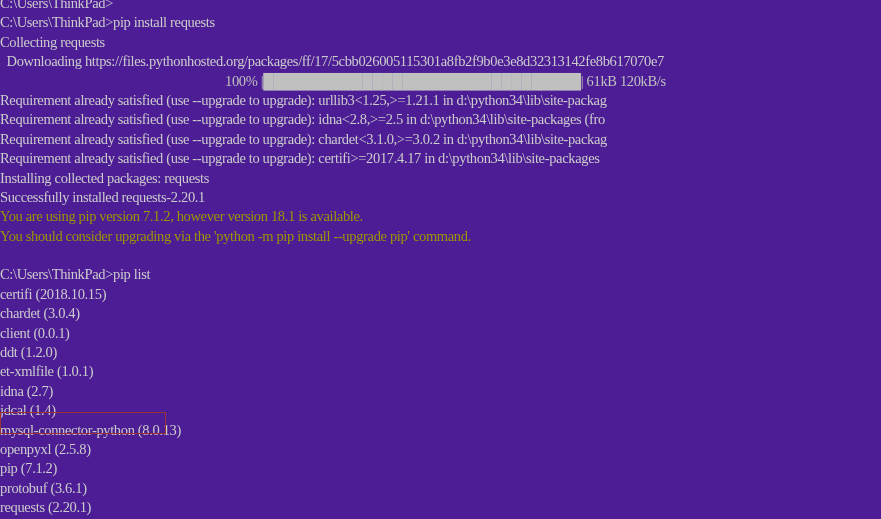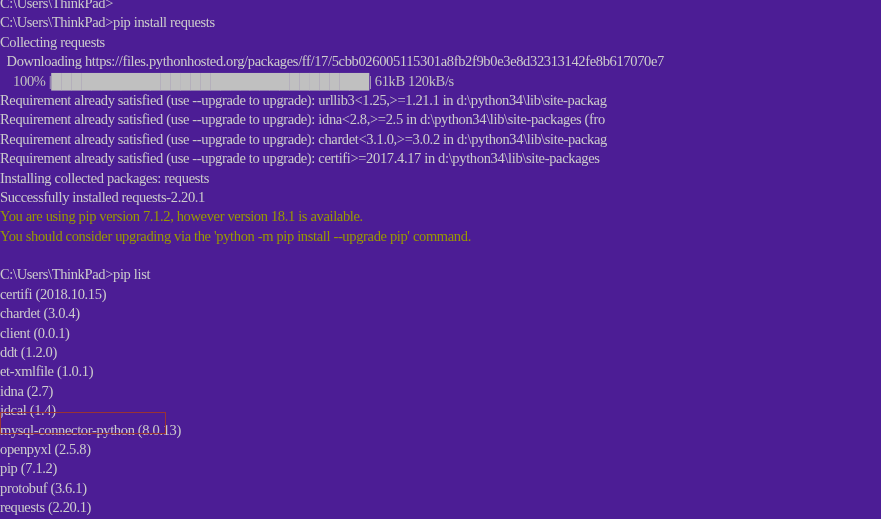--- a/index.html
+++ b/index.html
@@ -27,21 +27,21 @@
     width: 881px;
   }
   .ln {
     height: 19.4px;
     white-space: pre;
     overflow: hidden;
     text-overflow: clip;
   }
   .c-white  { color: #cccccc; }
   .c-yellow { color: #999900; }
-  .c-bar    { color: #c0c0c0; }
+  .c-bar    { color: #c0c0c0; text-align: center; }
   #highlight-box {
     position: absolute;
     left: 0px;
     top: 412px;
     width: 166px;
     height: 22px;
     border: 1.5px solid #993333;
     box-sizing: border-box;
     pointer-events: none;
   }

